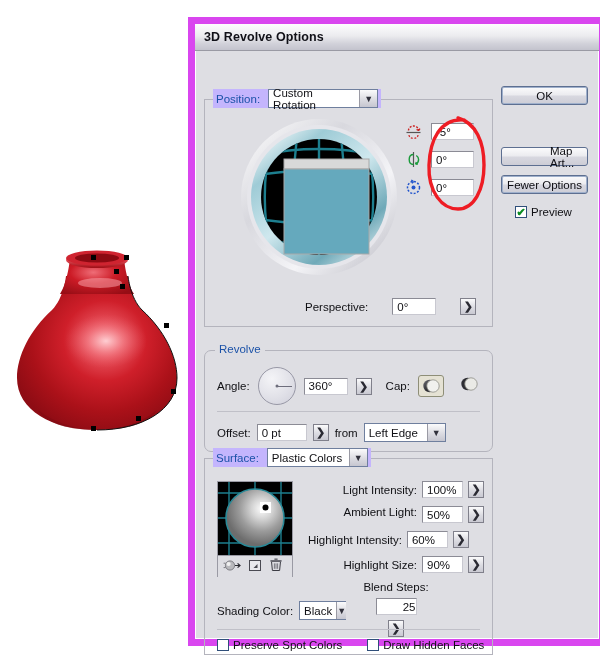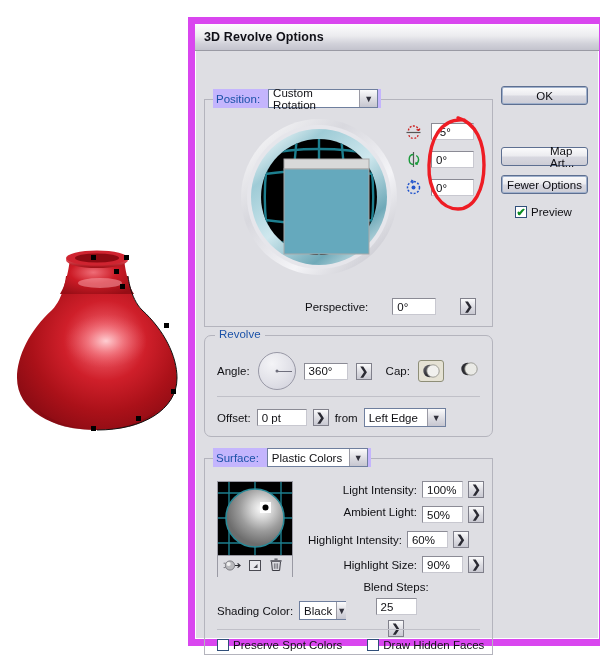--- a/index.html
+++ b/index.html
@@ -340,21 +340,21 @@
 
         <div style="position:absolute; left:100px; top:198px; display:flex; align-items:center; gap:24px;">
           <span class="lbl">Perspective:</span>
           <span class="txtfield" style="width:44px;">
             <span>0°</span>
           </span>
           <span class="stepbtn">❯</span>
         </div>
       </div>
 
-      <div class="group" style="left:9px; top:284px; width:287px; height:100px;border-radius:7px;">
+      <div class="group" style="left:9px; top:299px; width:287px; height:100px;border-radius:7px;">
         <span class="glabel">Revolve</span>
 
         <div style="position:absolute; left:12px; top:16px; display:flex; align-items:center; gap:8px;">
           <span class="lbl">Angle:</span>
           <span class="dial">
             <span class="needle"></span>
             <span class="hub"></span>
           </span>
           <span class="txtfield" style="width:44px;">
             <span>360°</span>
@@ -489,21 +489,21 @@
           </div>
           <div style="display:flex;align-items:center;justify-content:flex-end;gap:5px;margin-bottom:8px;">
             <span class="lbl">Highlight Size:</span>
             <span class="txtfield" style="width:41px;">
               <span>90%</span>
             </span>
             <span class="stepbtn">❯</span>
           </div>
           <div style="display:flex;align-items:center;justify-content:flex-end;gap:5px;flex-direction:column;">
             <span class="lbl">Blend Steps:</span>
-            <span class="txtfield" style="width:41px;">
+            <span class="txtfield" style="width:41px;justify-content:flex-end;">
               <span>25</span>
             </span>
             <span class="stepbtn">❯</span>
           </div>
         </div>
 
         <div style="position:absolute; left:12px; top:142px; display:flex; align-items:center; gap:6px;">
           <span class="lbl">Shading Color:</span>
           <span class="selectbox" style="width:47px;">
             <span class="sv">Black</span>

